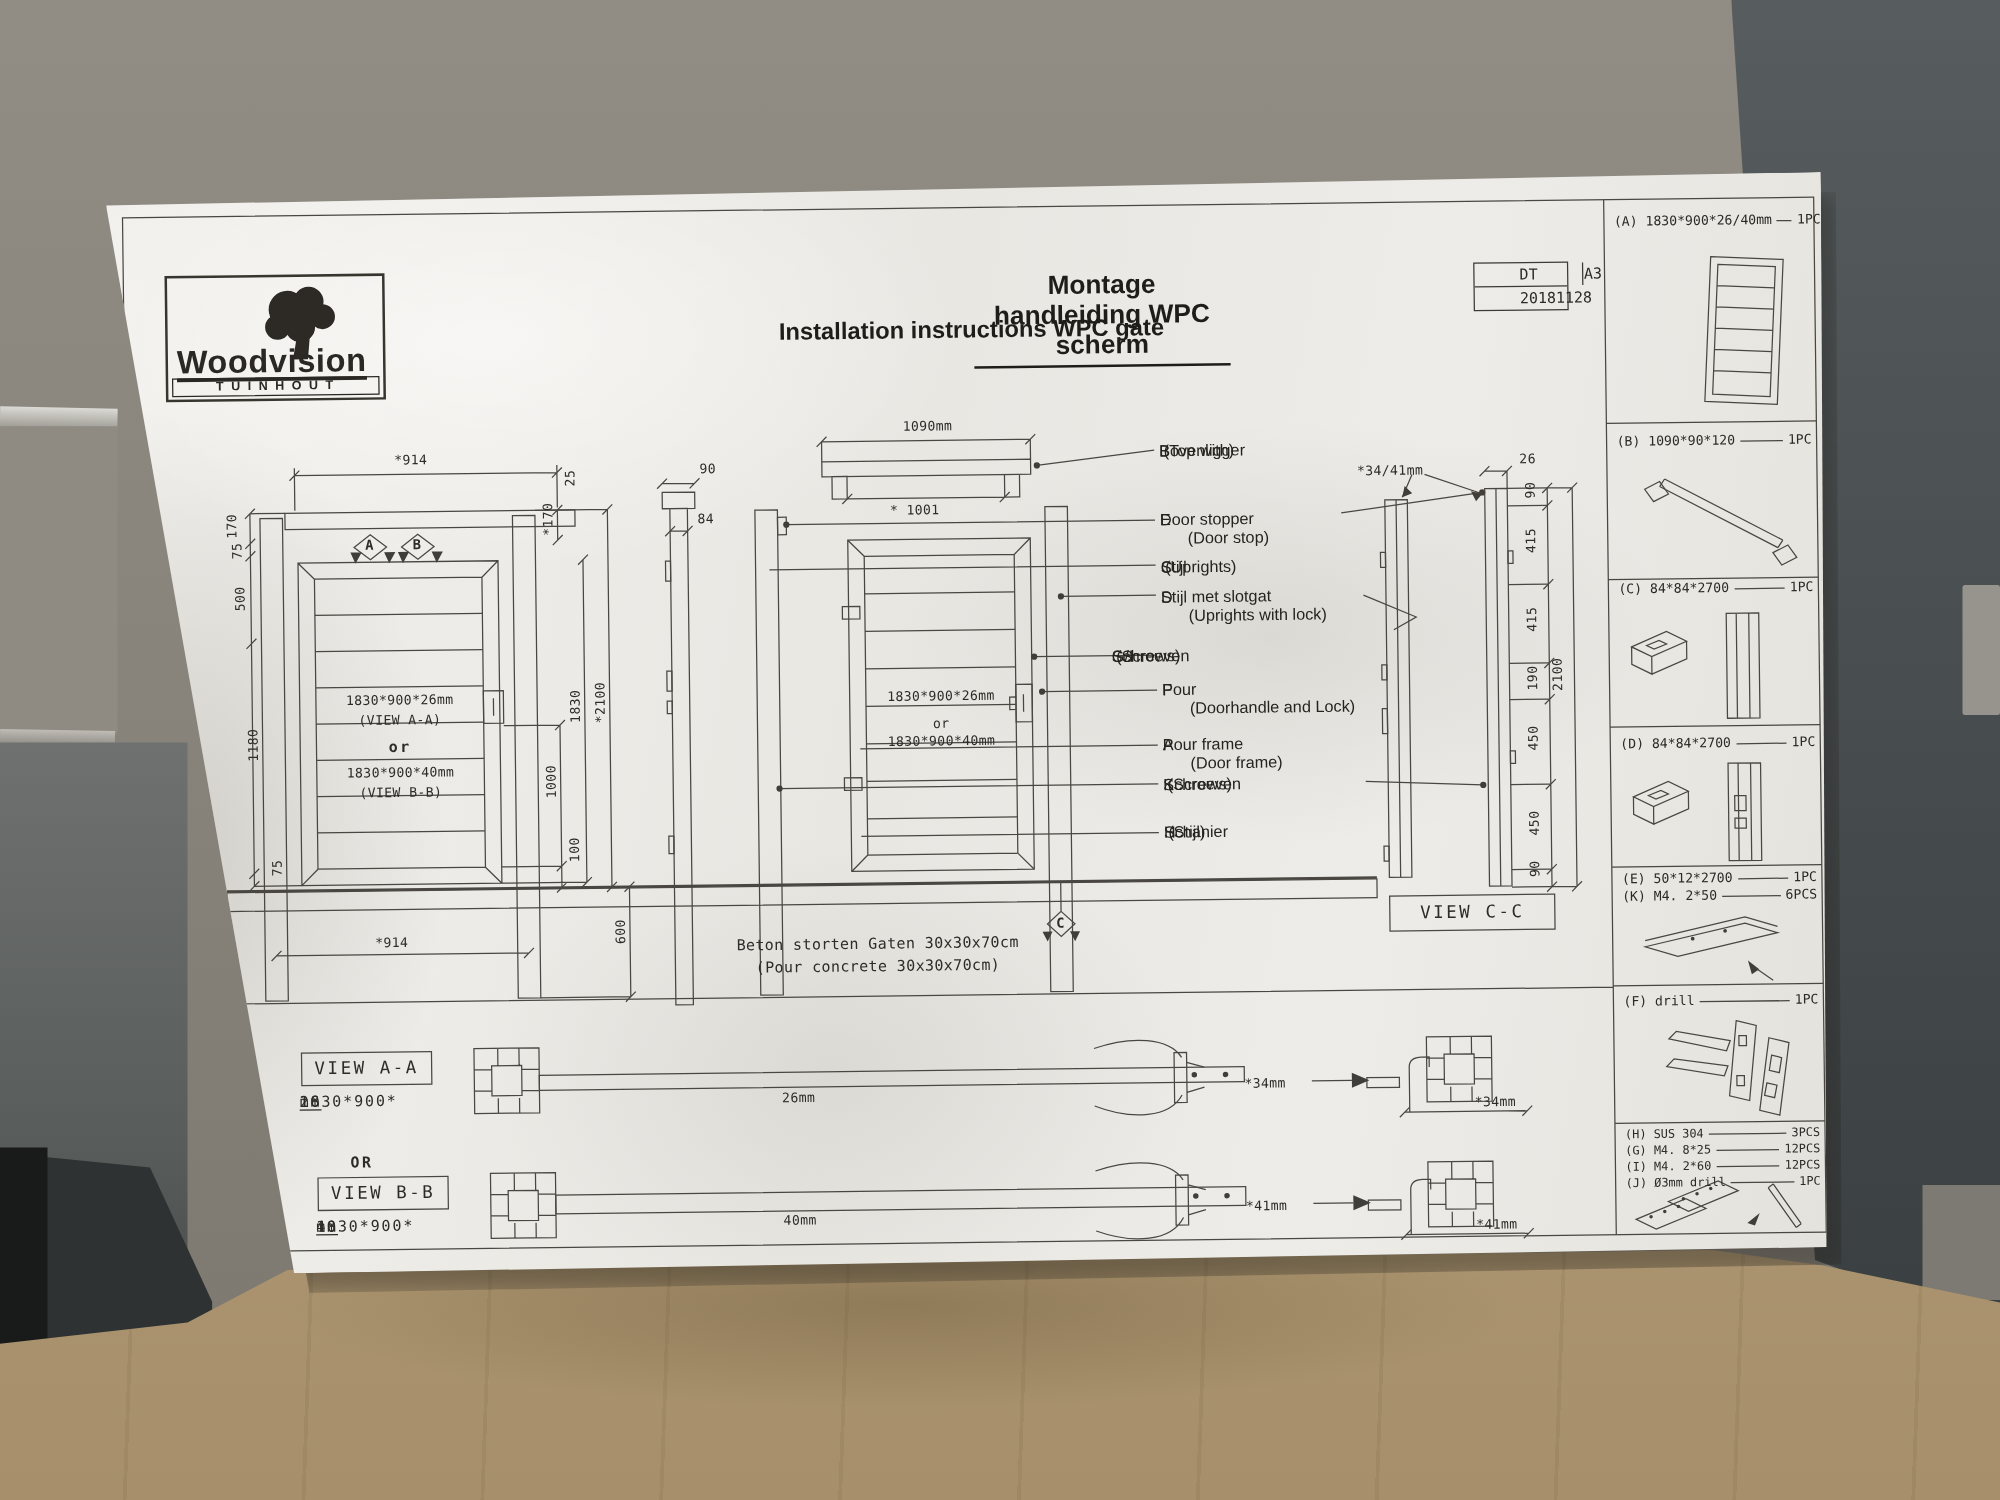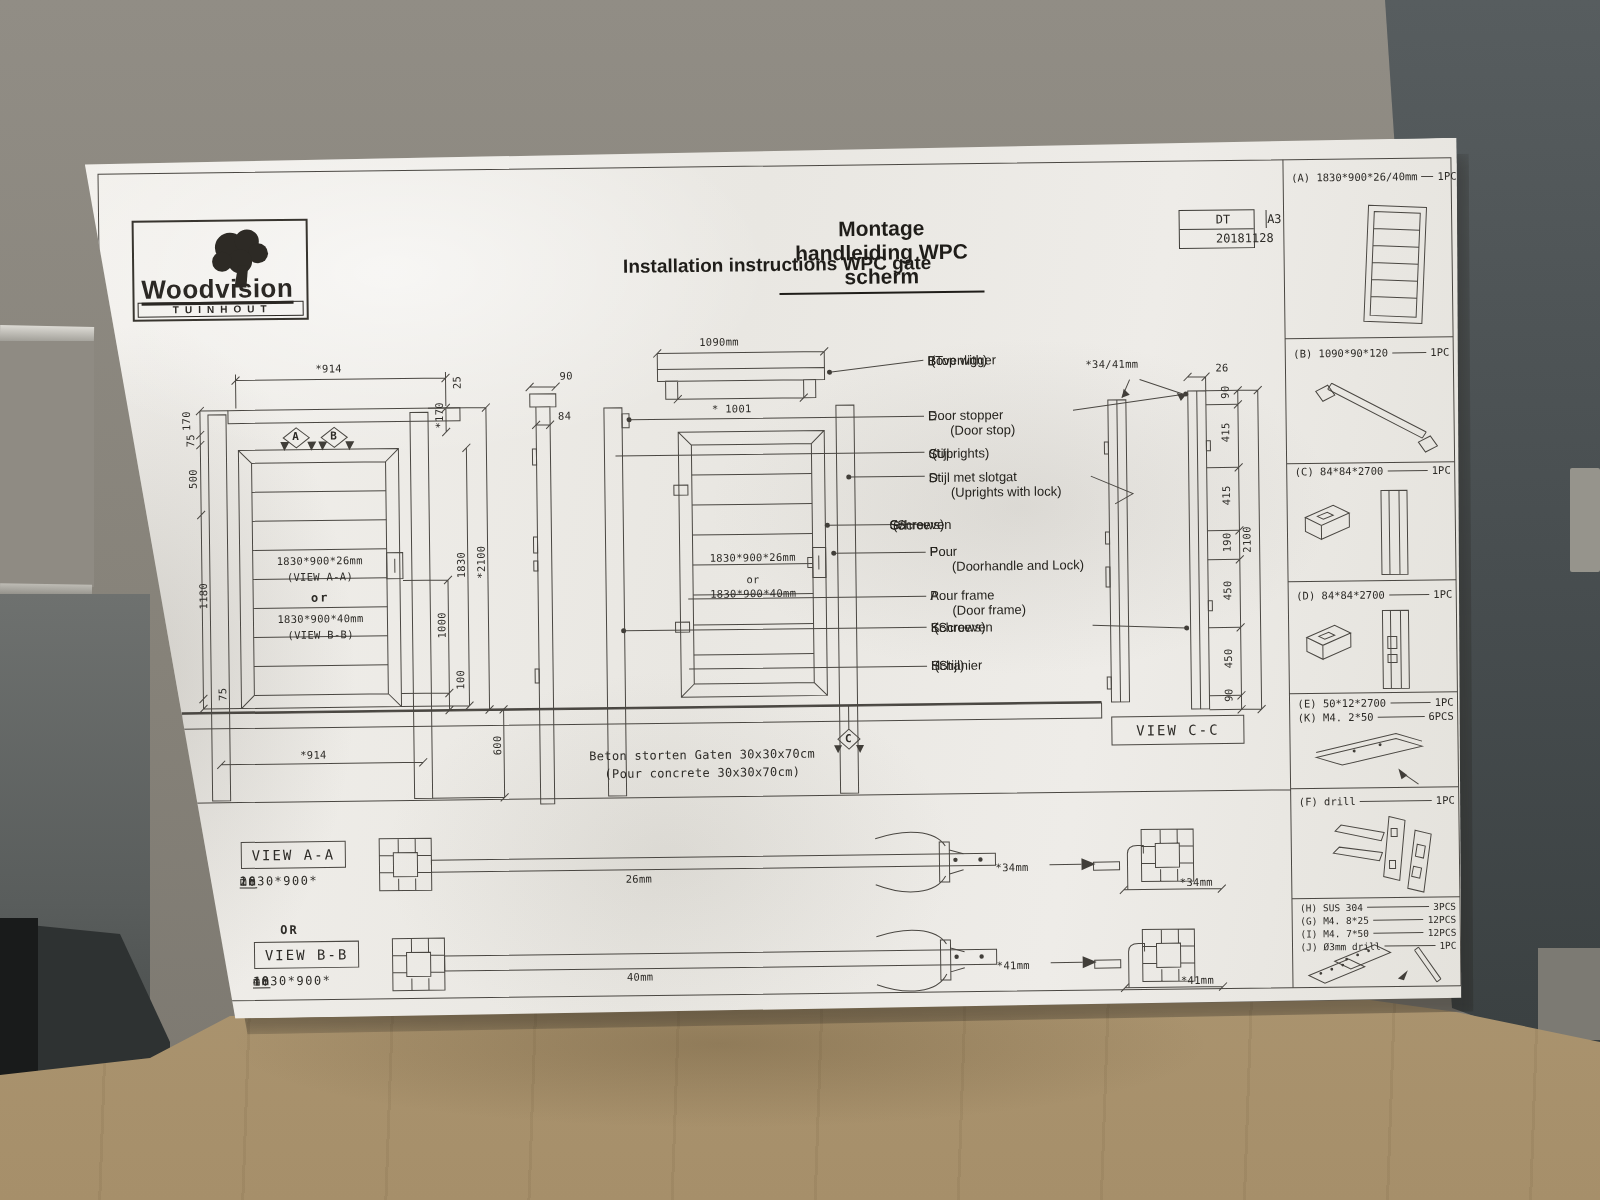--- a/index.html
+++ b/index.html
@@ -317,21 +317,21 @@
         <span>(H) SUS 304</span>
         <span class="dash"></span>
         <span>3PCS</span>
       </div>
     <div class="part sm" style="top:776px">
         <span>(G) M4. 8*25</span>
         <span class="dash"></span>
         <span>12PCS</span>
       </div>
     <div class="part sm" style="top:789px">
-        <span>(I) M4. 7*50</span>
+        <span>(I) M4. 2*60</span>
         <span class="dash"></span>
         <span>12PCS</span>
       </div>
     <div class="part sm" style="top:802px">
         <span>(J) Ø3mm drill</span>
         <span class="dash"></span>
         <span>1PC</span>
       </div>
 
     <div class="callout" style="left:840px;top:209px"><span class="k">B</span> <span>Bovenligger</span>&nbsp; <span>(Top with)</span></div>
@@ -375,24 +375,24 @@
     <div class="t v" style="left:346px;top:462px">1000</div>
     <div class="t v" style="left:364px;top:520px">100</div>
     <div class="t v" style="left:366px;top:402px">1830</div>
     <div class="t v" style="left:386px;top:396px">*2100</div>
     <div class="t" style="left:208px;top:598px">*914</div>
     <div class="t v" style="left:400px;top:586px">600</div>
 
     <div class="t" style="left:472px;top:222px">90</div>
     <div class="t" style="left:470px;top:262px">84</div>
 
-    <div class="t" style="left:612px;top:190px">1090mm</div>
+    <div class="t" style="left:635px;top:190px">1090mm</div>
     <div class="t" style="left:624px;top:257px">* 1001</div>
 
-    <div class="t" style="left:998px;top:217px">*34/41mm</div>
+    <div class="t" style="left:998px;top:230px">*34/41mm</div>
     <div class="t" style="left:1128px;top:222px">26</div>
     <div class="t v" style="left:1132px;top:245px">90</div>
     <div class="t v" style="left:1132px;top:282px">415</div>
     <div class="t v" style="left:1132px;top:345px">415</div>
     <div class="t v" style="left:1132px;top:392px">190</div>
     <div class="t v" style="left:1132px;top:440px">450</div>
     <div class="t v" style="left:1132px;top:508px">450</div>
     <div class="t v" style="left:1132px;top:548px">90</div>
     <div class="t v" style="left:1152px;top:386px">2100</div>
 

